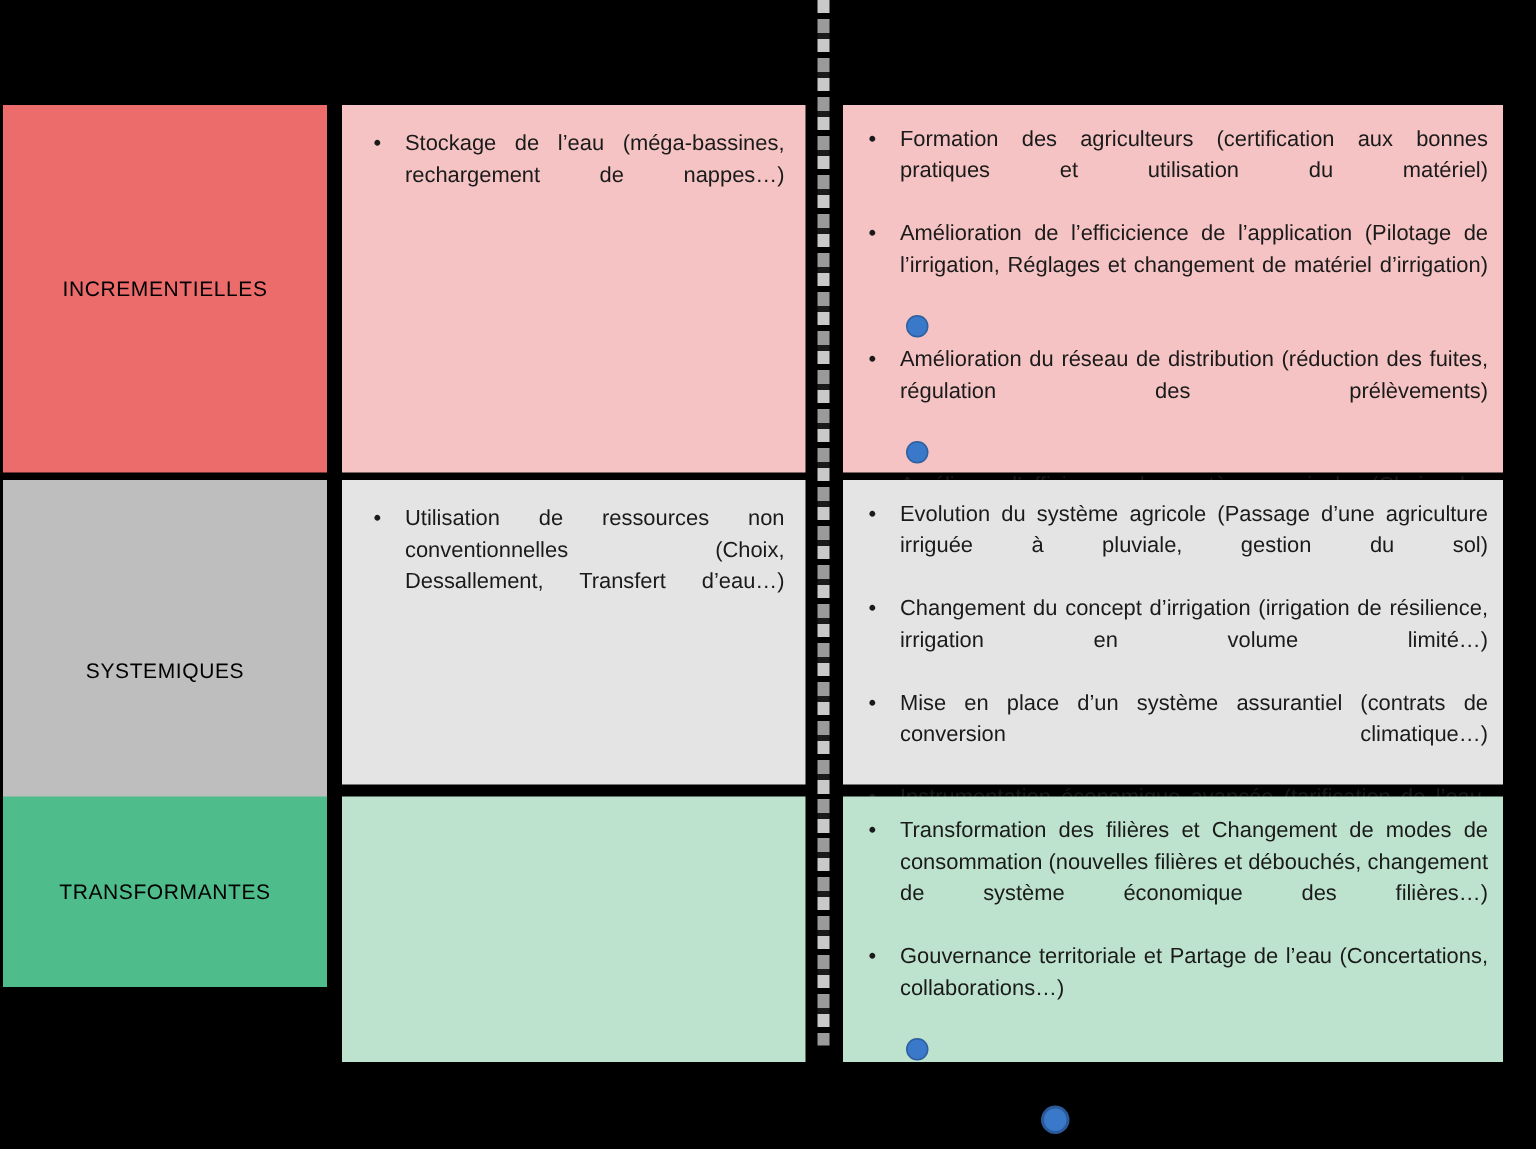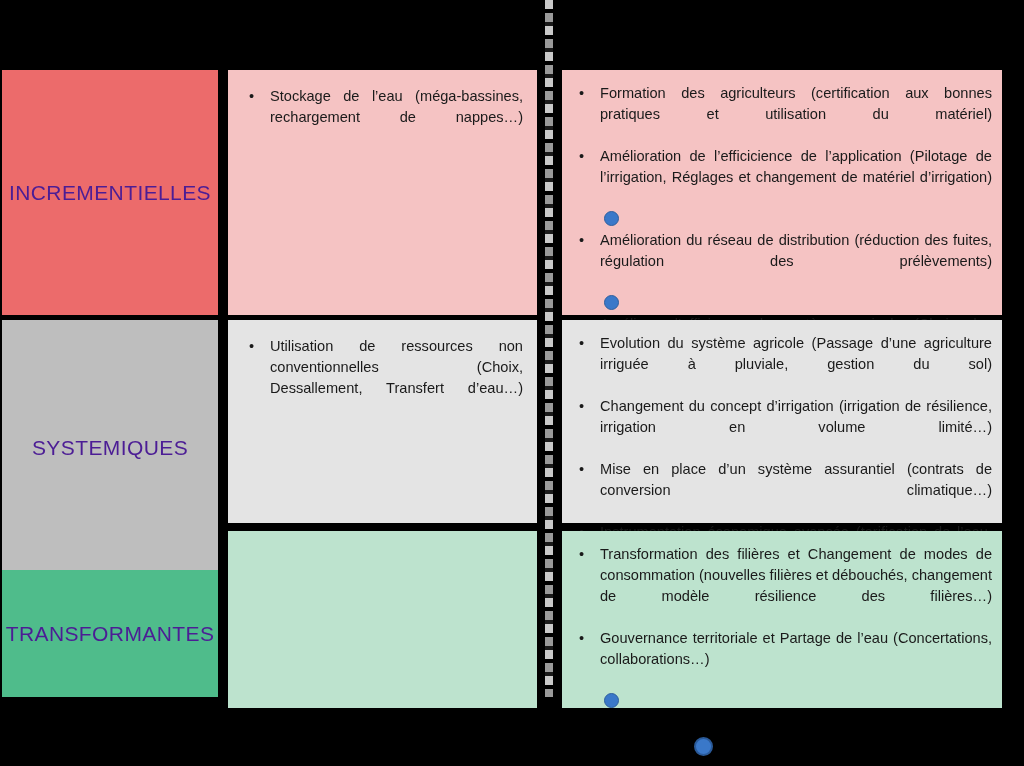--- a/index.html
+++ b/index.html
@@ -25,22 +25,22 @@
 
   
   .cat-block {
     position: absolute;
     display: flex;
     align-items: center;
     justify-content: center;
     box-sizing: border-box;
   }
   .cat-label {
-    color: #4c1d95;
-    font-size: 21px;
+    color: #000000;
+    font-size: 14px;
     font-weight: 400;
     letter-spacing: 0.4px;
     line-height: 1.1;
     text-align: center;
     white-space: nowrap;
   }
 
   
   .panel {
     position: absolute;
@@ -175,32 +175,32 @@
       </li>
       <li>
         <span class="bullet">•</span><span class="txt">Mise en place d’un système assurantiel (contrats de conversion climatique…)</span>
       </li>
       <li>
         <span class="bullet">•</span><span class="txt">Instrumentation économique avancée (tarification de l’eau, bourse de l’eau entre agriculteurs, appels à projets pour de nouvelles filières plus économes en eau…)</span>
       </li>
     </ul>
   </div>
 
-  <div class="cat-block" style="left:2px; top:531px; width:216px; height:127px; background:#4FBC8B;margin-top:39px;">
+  <div class="cat-block" style="left:2px; top:531px; width:216px; height:127px; background:#4FBC8B;">
     <span class="cat-label">TRANSFORMANTES</span>
   </div>
 
   <div class="panel col2" style="left:228px; top:531px; width:309px; height:177px; background:#BDE3CE;">
     <ul></ul>
   </div>
 
   <div class="panel col3" style="left:562px; top:531px; width:440px; height:177px; background:#BDE3CE;">
     <ul>
       <li>
-        <span class="bullet">•</span><span class="txt">Transformation des filières et Changement de modes de consommation (nouvelles filières et débouchés, changement de modèle résilience des filières…)</span>
+        <span class="bullet">•</span><span class="txt">Transformation des filières et Changement de modes de consommation (nouvelles filières et débouchés, changement de système économique des filières…)</span>
       </li>
       <li>
         <span class="bullet">•</span><span class="txt">Gouvernance territoriale et Partage de l’eau (Concertations, collaborations…)</span><span class="marker-dot"></span>
       </li>
     </ul>
   </div>
 
   <div class="divider" style="left:545px; top:0px; height:697px;"></div>
 
   <div class="loose-dot" style="left:694px; top:737px;"></div>

